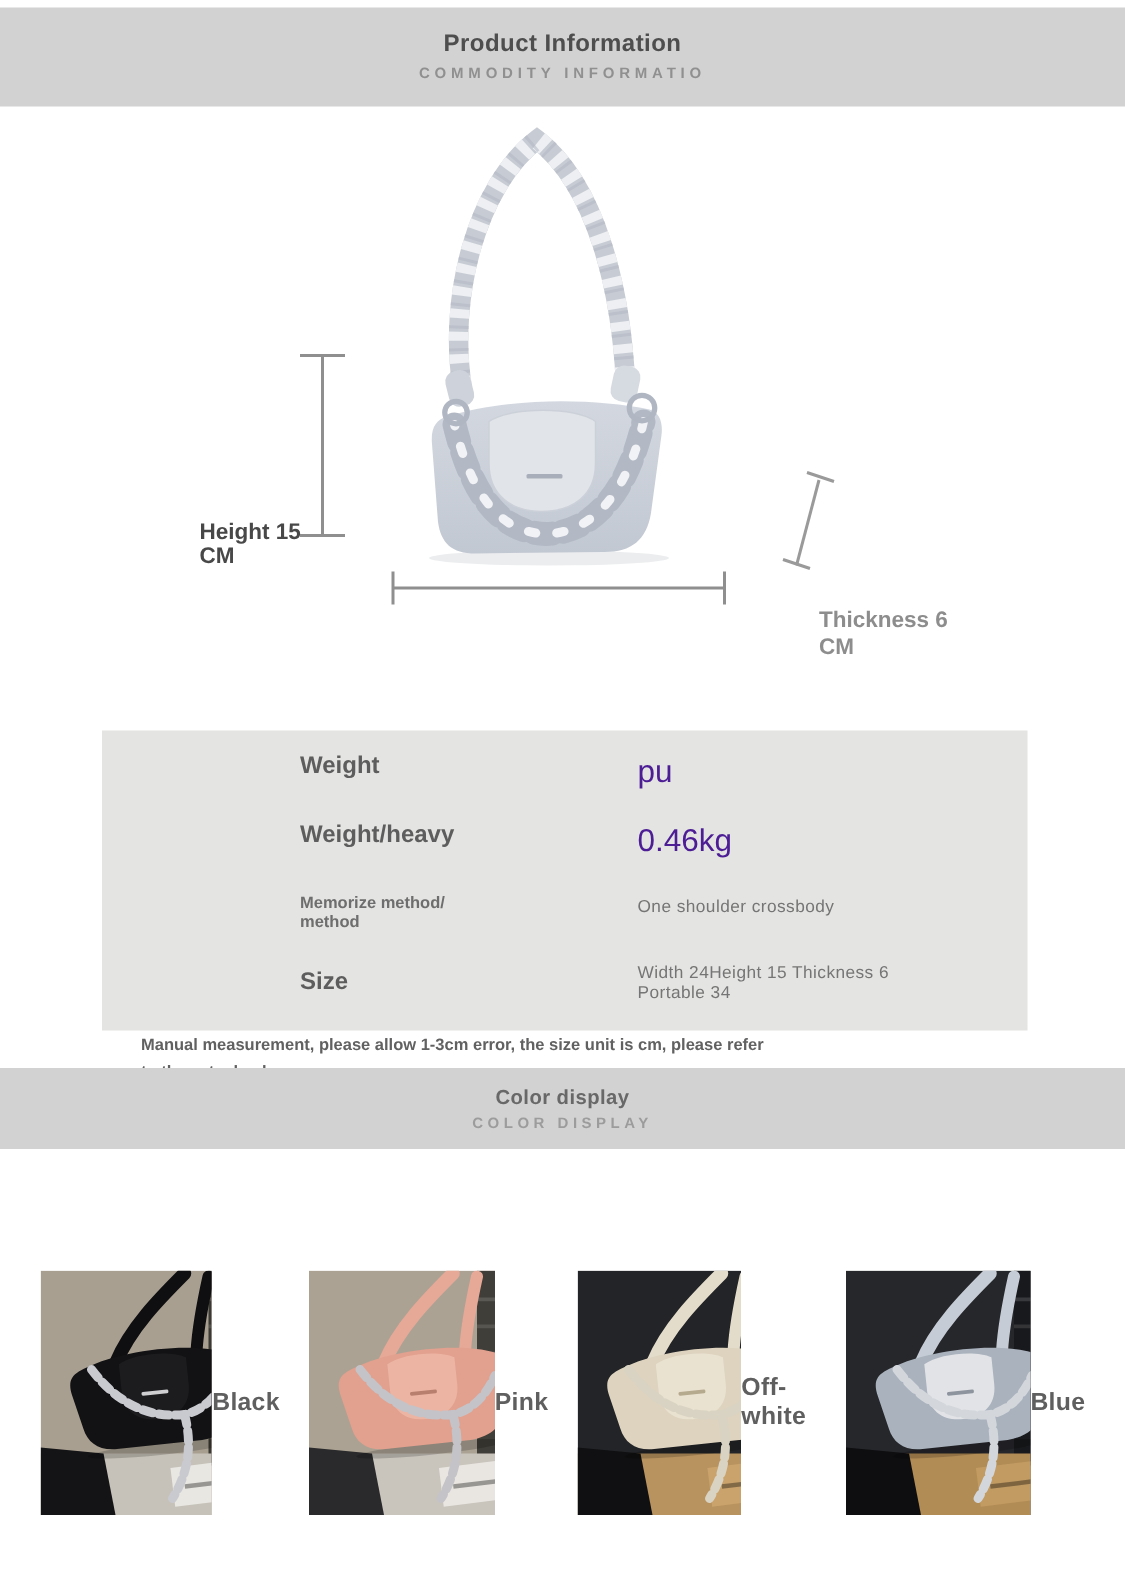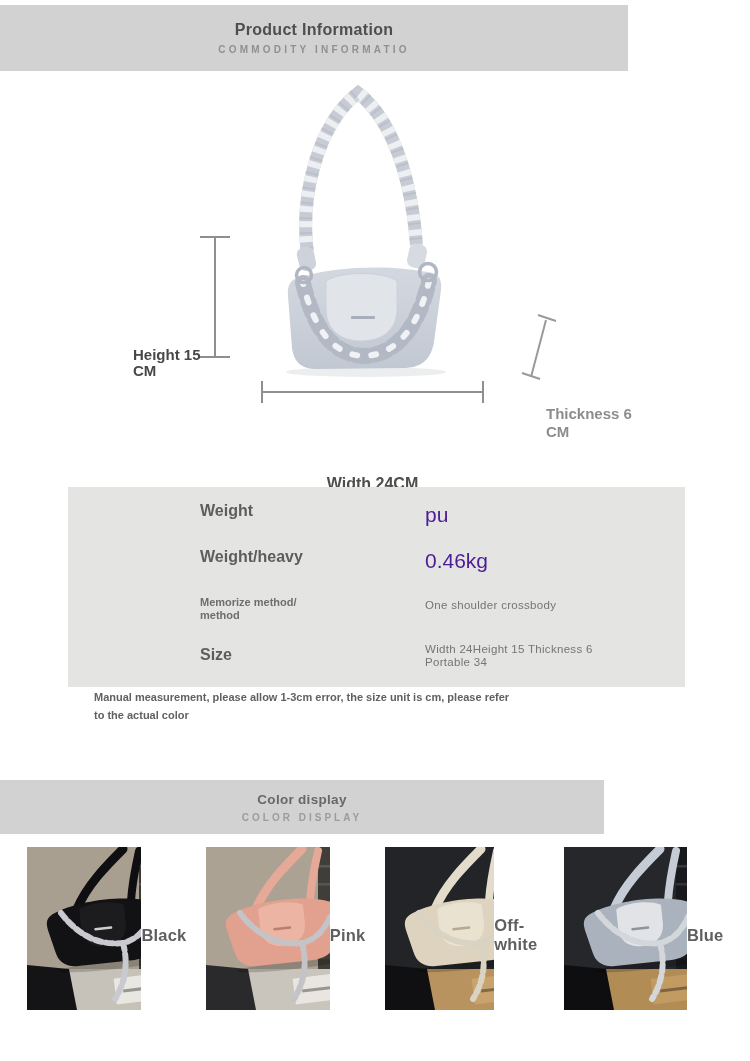--- a/index.html
+++ b/index.html
@@ -6,21 +6,21 @@
   body{
     width:750px;height:1061px;position:relative;overflow:hidden;
     background:#ffffff;
     font-family:"Liberation Sans", sans-serif;
     -webkit-font-smoothing:antialiased;
   }
   .abs{position:absolute;}
 
   
   .header-bar{
-    left:0;top:5px;width:628px;height:66px;
+    left:0;top:5px;width:750px;height:66px;
     background:var(--header-bg,#d2d2d2);
     display:flex;flex-direction:column;align-items:center;justify-content:center;
   }
   .header-title{font-size:16px;font-weight:700;color:#4e4e4e;letter-spacing:.3px;}
   .header-sub{margin-top:5px;font-size:10px;font-weight:700;color:#909090;letter-spacing:3.2px;}
 
   
   .figure{left:0;top:71px;width:612px;height:414px;}
   .figure svg{display:block;}
   .dim-label{position:absolute;font-weight:700;white-space:normal;}
@@ -43,21 +43,21 @@
 
   
   .note{
     left:94px;top:689px;width:585px;
     font-size:11px;line-height:17.5px;font-weight:700;color:#616161;
     white-space:pre-line;
   }
 
   
   .color-bar{
-    left:0;top:780px;width:604px;height:54px;
+    left:0;top:712px;width:750px;height:54px;
     background:var(--section-bg,#d2d2d2);
     display:flex;flex-direction:column;align-items:center;justify-content:center;
   }
   .color-title{font-size:13.5px;font-weight:700;color:#686868;letter-spacing:.3px;}
   .color-sub{margin-top:5px;font-size:10px;font-weight:700;color:#9c9c9c;letter-spacing:3px;}
 
   
   .swatch-row{
     left:0;top:847px;width:750px;
     display:flex;justify-content:center;gap:19px;
@@ -123,21 +123,20 @@
       <g stroke="#9a9a9a">
         <line x1="546" y1="249" x2="531" y2="306"></line>
         <line x1="538" y1="244" x2="556" y2="250"></line>
         <line x1="522" y1="302" x2="540" y2="308"></line>
       </g>
     </g>
   </svg>
 
   <div class="dim-label height-label">Height 15 CM</div>
   <div class="dim-label thickness-label">Thickness 6 CM</div>
-  <div class="dim-label width-label">Width 24CM</div>
 </div>
 
 <div class="abs spec-table">
   <div class="cell lbl lbl-lg" style="top:15px">Weight</div>
   <div class="cell val val-lg" style="top:16px">pu</div>
 
   <div class="cell lbl lbl-lg" style="top:61px">Weight/heavy</div>
   <div class="cell val val-lg" style="top:62px">0.46kg</div>
 
   <div class="cell lbl lbl-sm" style="top:109px">Memorize method/

